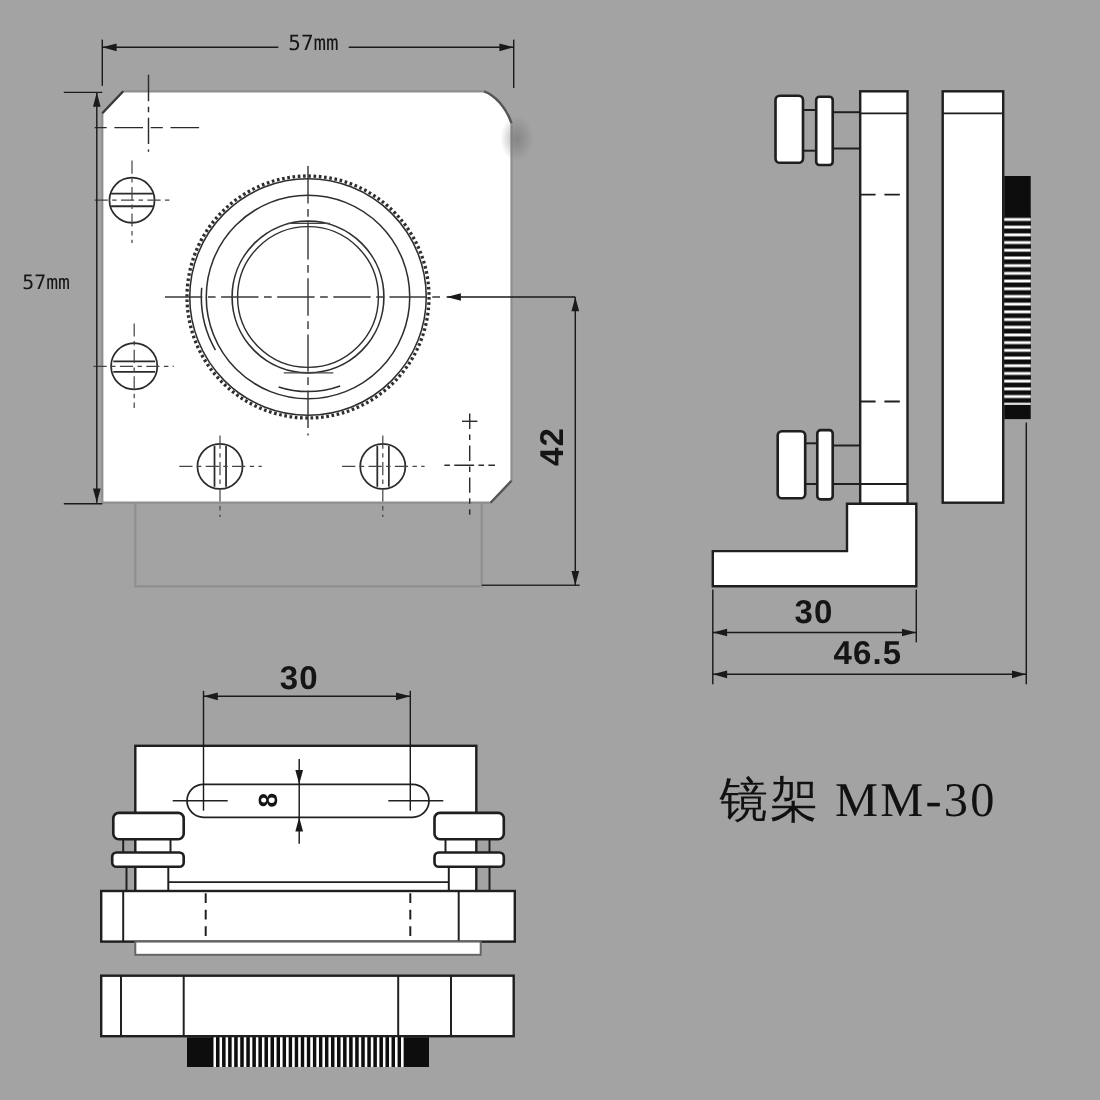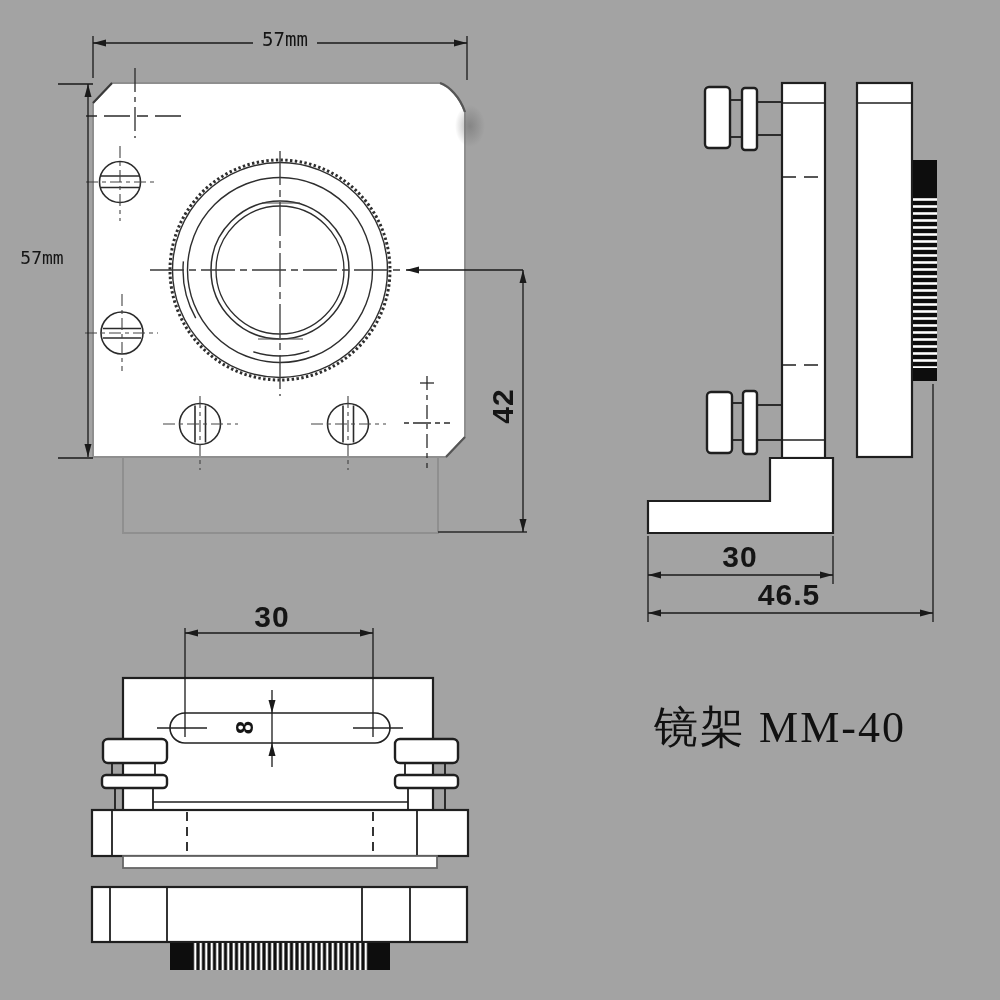--- a/index.html
+++ b/index.html
@@ -219,15 +219,15 @@
     </g>
   </svg>
 
   <div class="dim-label mono" style="left:285px;top:39px;">57mm</div>
   <div class="dim-label mono" style="left:42px;top:257px;font-size:18px;">57mm</div>
   <div class="dim-label rot" style="left:503px;top:406px;">42</div>
   <div class="dim-label" style="left:740px;top:557px;">30</div>
   <div class="dim-label" style="left:789px;top:595px;">46.5</div>
   <div class="dim-label" style="left:272px;top:617px;">30</div>
   <div class="dim-label rot small" style="left:245px;top:727px;">8</div>
-  <div class="title-label" style="left:780px;top:727px;">镜架 MM-40</div>
+  <div class="title-label" style="left:780px;top:727px;">镜架 MM-30</div>
 
 </div>
 
 </body></html>

